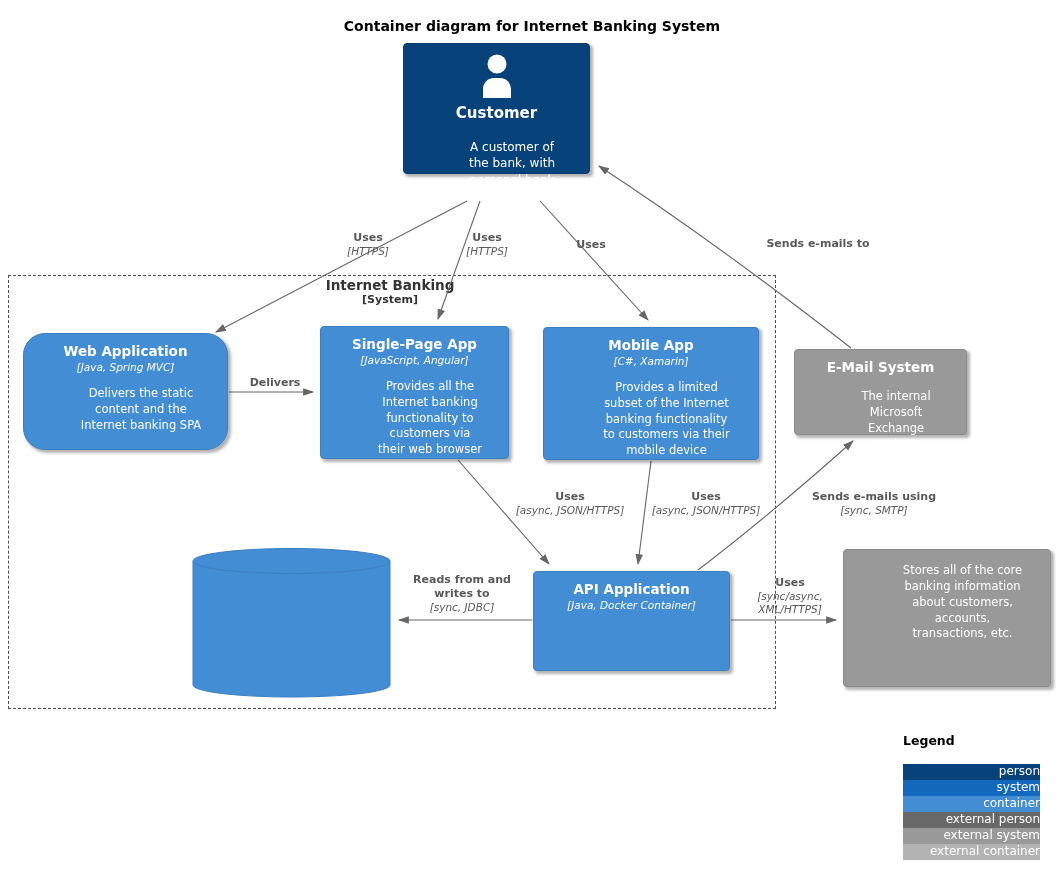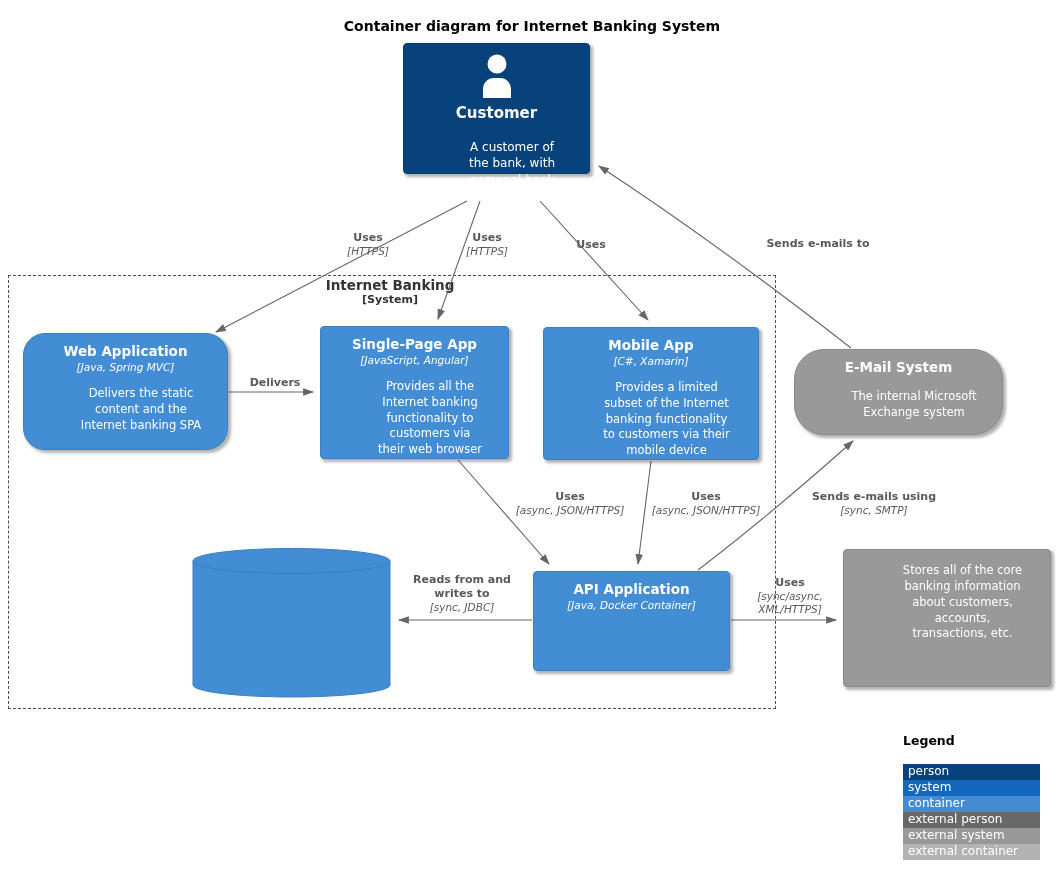--- a/index.html
+++ b/index.html
@@ -44,21 +44,21 @@
     position:absolute;z-index:3;transform:translateX(-50%);
     text-align:center;color:#595959;line-height:1.25;white-space:nowrap;
   }
   .edge-label .e-name{font-size:11px;font-weight:bold;}
   .edge-label .e-tech{font-size:10.5px;font-style:italic;}
   .edge-label.wrap{white-space:normal;}
   #legend{position:absolute;left:903px;top:733px;z-index:2;}
   #legend .legend-title{font-size:12.5px;font-weight:bold;color:#000;margin-bottom:16px;}
   .legend-row{
     width:137px;height:15.7px;line-height:15.5px;color:#fff;font-size:12px;
-    padding-left:5px;box-sizing:border-box;margin-bottom:0.3px;
+    padding-left:5px;box-sizing:border-box;margin-bottom:0.3px;text-align:right;
   }
   .lg-0{background:#08427b;} .lg-1{background:#1168bd;} .lg-2{background:#438dd5;}
   .lg-3{background:#686868;} .lg-4{background:#999999;} .lg-5{background:#b3b3b3;}
 </style>
 </head>
 <body>
 
 <div id="canvas">
 
   <div id="page-title">Container diagram for Internet Banking System</div>
@@ -114,21 +114,21 @@
     <div class="node-tech">[JavaScript, Angular]</div>
     <div class="node-desc">Provides all the Internet banking functionality to customers via their web browser</div>
   </div>
 
   <div class="node container-node" style="left:543px;top:327px;width:216px;height:133px;">
     <div class="node-title">Mobile App</div>
     <div class="node-tech">[C#, Xamarin]</div>
     <div class="node-desc">Provides a limited subset of the Internet banking functionality to customers via their mobile device</div>
   </div>
 
-  <div class="node ext-system-node" style="left:794px;top:349px;width:209px;height:86px;border-radius:30px;">
+  <div class="node ext-system-node" style="left:794px;top:349px;width:173px;height:86px;">
     <div class="node-title">E-Mail System</div>
     <div class="node-desc">The internal Microsoft Exchange system</div>
   </div>
 
 
   <div class="node container-node" style="left:533px;top:571px;width:197px;height:100px;">
     <div class="node-title">API Application</div>
     <div class="node-tech">[Java, Docker Container]</div>
   </div>
 

